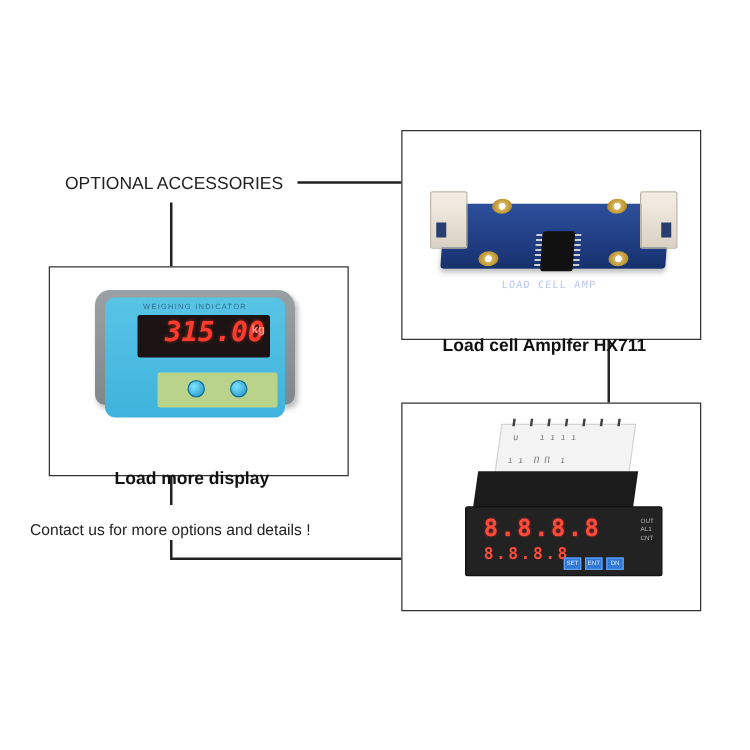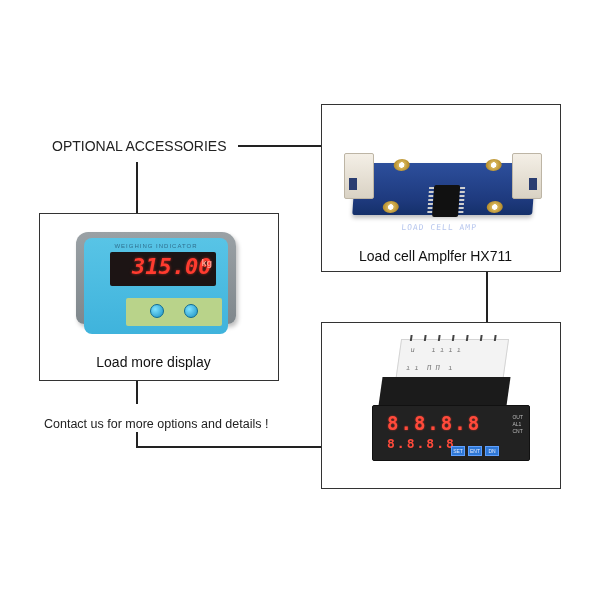--- a/index.html
+++ b/index.html
@@ -2,21 +2,21 @@
 <html><head>
 <meta charset="utf-8">
 <style>
   * { box-sizing: border-box; margin: 0; padding: 0; }
   html, body { width: 600px; height: 600px; background: #ffffff; overflow: hidden; }
   body { position: relative; font-family: "Liberation Sans", sans-serif; color: #111; }
   .line-h { position: absolute; height: 2px; background: #222; }
   .line-v { position: absolute; width: 2px; background: #222; }
 
   .box { position: absolute; border: 1.5px solid #333; background: #fff; }
-  .caption { position: absolute; left: 0; right: 11px; text-align: center; font-weight: normal; font-size: 14px; color: #111; }
+  .caption { position: absolute; left: 0; right: 11px; text-align: center; font-weight: bold; font-size: 14px; color: #111; margin-top: 20px; }
   .label-text { position: absolute; font-size: 12.5px; color: #222; white-space: nowrap; }
 
   
   .amp { position: absolute; left: 22px; top: 40px; width: 198px; height: 80px; }
   .amp-board { position: absolute; left: 10px; top: 18px; width: 180px; height: 52px; background: linear-gradient(180deg,#2d4f9c 0%,#1e3a7e 70%,#15306a 100%); border-radius: 3px; transform: skewX(-4deg); box-shadow: 0 3px 4px rgba(0,0,0,0.25); }
   .amp-conn { position: absolute; top: 8px; width: 30px; height: 46px; background: linear-gradient(180deg,#f4efe6,#d9d2c4); border: 1px solid #bdb5a5; border-radius: 2px; }
   .amp-conn .win { position: absolute; bottom: 8px; width: 8px; height: 12px; background: #2a3d70; }
   .amp-hole { position: absolute; width: 16px; height: 12px; border-radius: 50%; background: radial-gradient(circle,#fff 25%,#d6b45a 30%,#b8902e 70%); }
   .amp-chip { position: absolute; left: 80px; top: 22px; width: 26px; height: 32px; background: #111; border-radius: 2px; }
   .amp-pins-l, .amp-pins-r { position: absolute; top: 24px; width: 5px; height: 28px; background: repeating-linear-gradient(180deg,#cfcfcf 0 2px,transparent 2px 4px); }
@@ -91,21 +91,21 @@
         <div class="wi-keypad">
           <div class="wi-key" style="left:24px;"></div>
           <div class="wi-key" style="left:58px;"></div>
         </div>
       </div>
     </div>
   </div>
   <div class="caption" style="top:140px;">Load more display</div>
 </div>
 
-<div class="label-text" style="left:44px; top:417px;">Contact us for more options and details !</div>
+<div class="label-text" style="left:24px; top:417px;">Contact us for more options and details !</div>
 
 <div class="box" style="left:321px; top:322px; width:240px; height:167px;">
   <div class="pi">
     <div class="pi-top">
       <div class="pin" style="left:8px;"></div>
         <div class="pin" style="left:22px;"></div>
         <div class="pin" style="left:36px;"></div>
         <div class="pin" style="left:50px;"></div>
       <div class="pin" style="left:64px;"></div>
         <div class="pin" style="left:78px;"></div>

